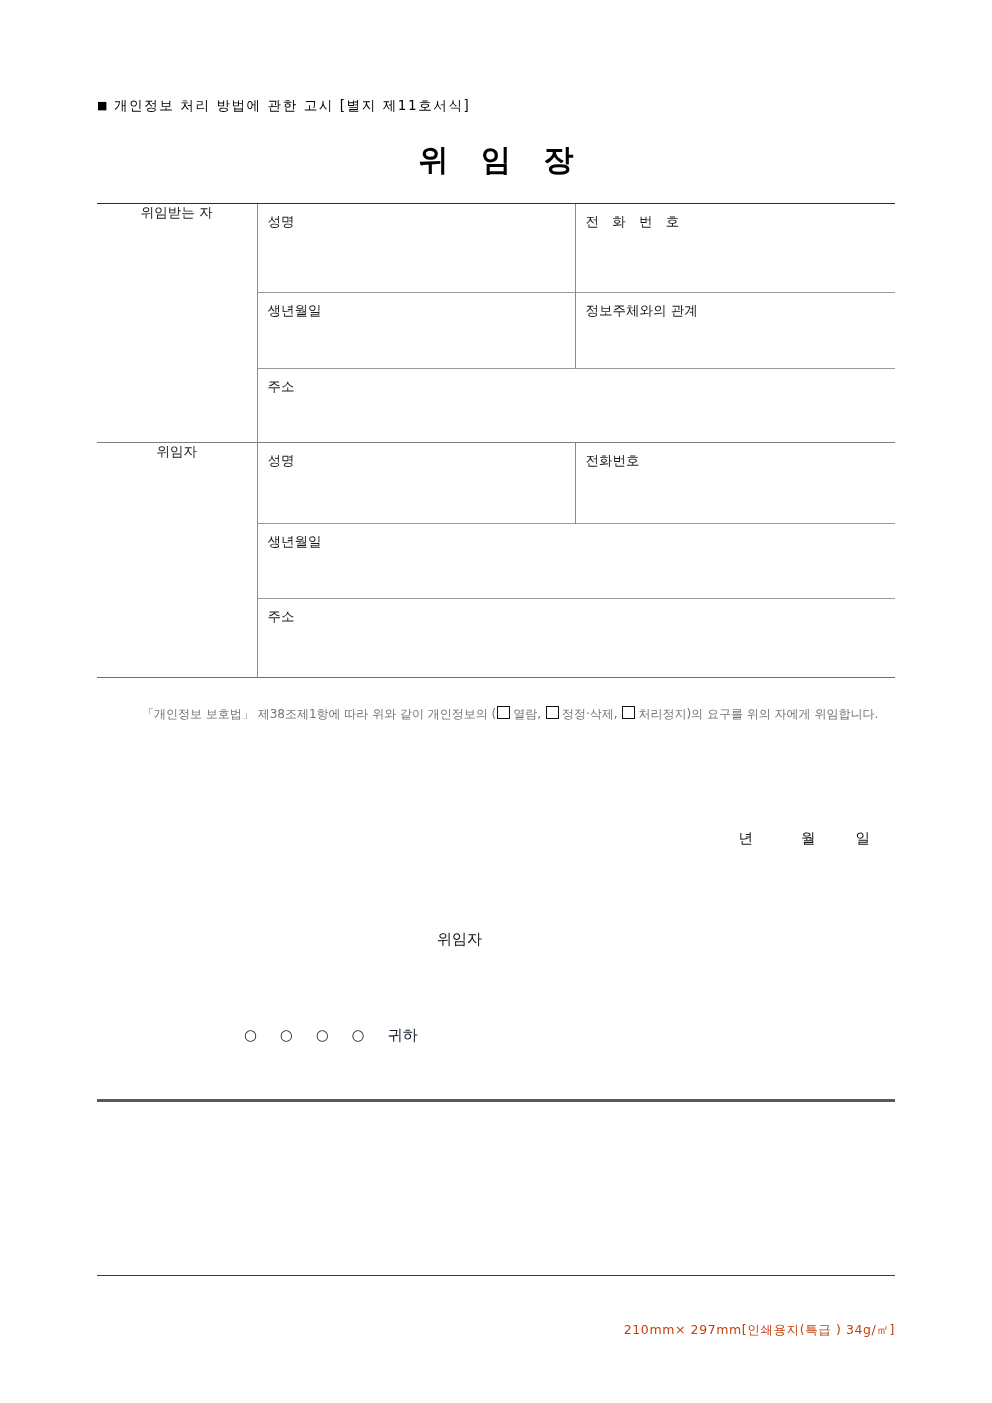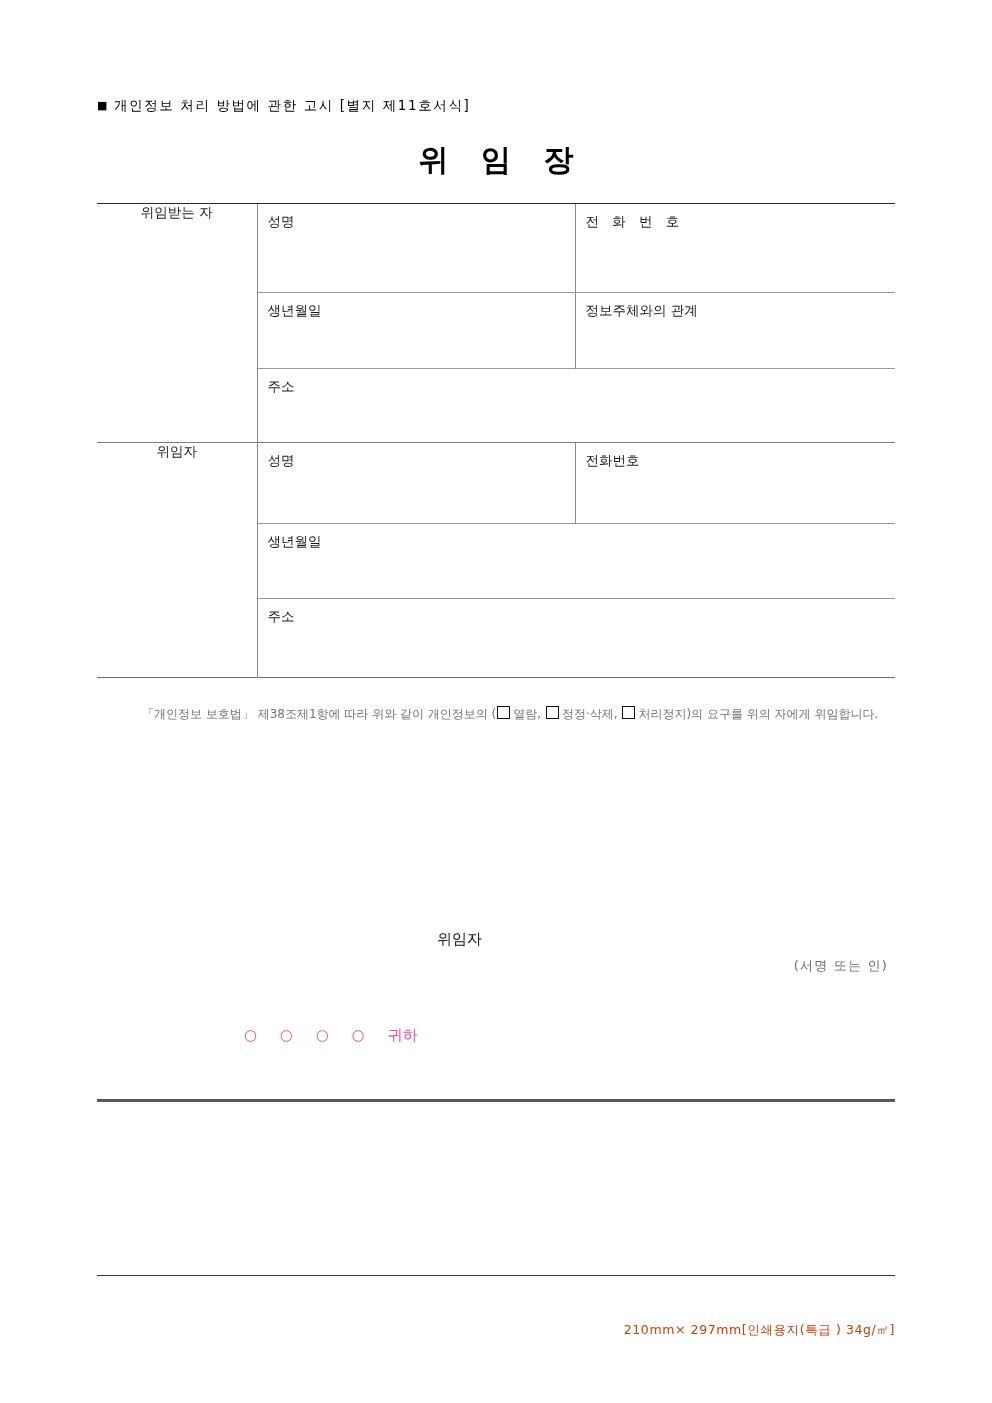--- a/index.html
+++ b/index.html
@@ -152,21 +152,21 @@
     letter-spacing: 1.2px;
     color: #6b6b6b;
   }
 
   
   .recipient {
     position: absolute;
     left: 244px;
     top: 1025px;
     font-size: 16px;
-    color: #ec4899;
+    color: #0f172a;
     white-space: nowrap;
   }
   .recipient .circles {
     letter-spacing: 9px;
     font-size: 15px;
   }
   .recipient .honorific {
     margin-left: 14px;
     font-size: 15px;
   }
@@ -271,23 +271,25 @@
     </tbody>
   </table>
 
   <div class="body-para">
     <span>「개인정보 보호법」 제38조제1항에 따라 위와 같이 개인정보의 (</span><span class="chk"></span><span>열람,</span>
     <span class="chk"></span><span>정정·삭제,</span>
     <span class="chk"></span><span>처리정지)의</span>
     <span>요구를 위의 자에게 위임합니다.</span>
   </div>
 
+  <div class="date-line">
+    <span class="dseg">년</span><span class="gap-a"></span><span class="dseg">월</span><span class="gap-b"></span><span class="dseg">일</span><span class="tail"></span>
+  </div>
 
   <div class="signer-label">위임자</div>
-  <div class="sign-hint">(서명 또는 인)</div>
 
   <div class="recipient">
     <span class="circles">○ ○ ○ ○</span><span class="honorific">귀하</span>
   </div>
 
   <div class="rule-thick"></div>
   <div class="rule-thin"></div>
 
   <div class="paper-spec">210mm× 297mm[인쇄용지(특급 ) 34g/㎡]</div>
 

